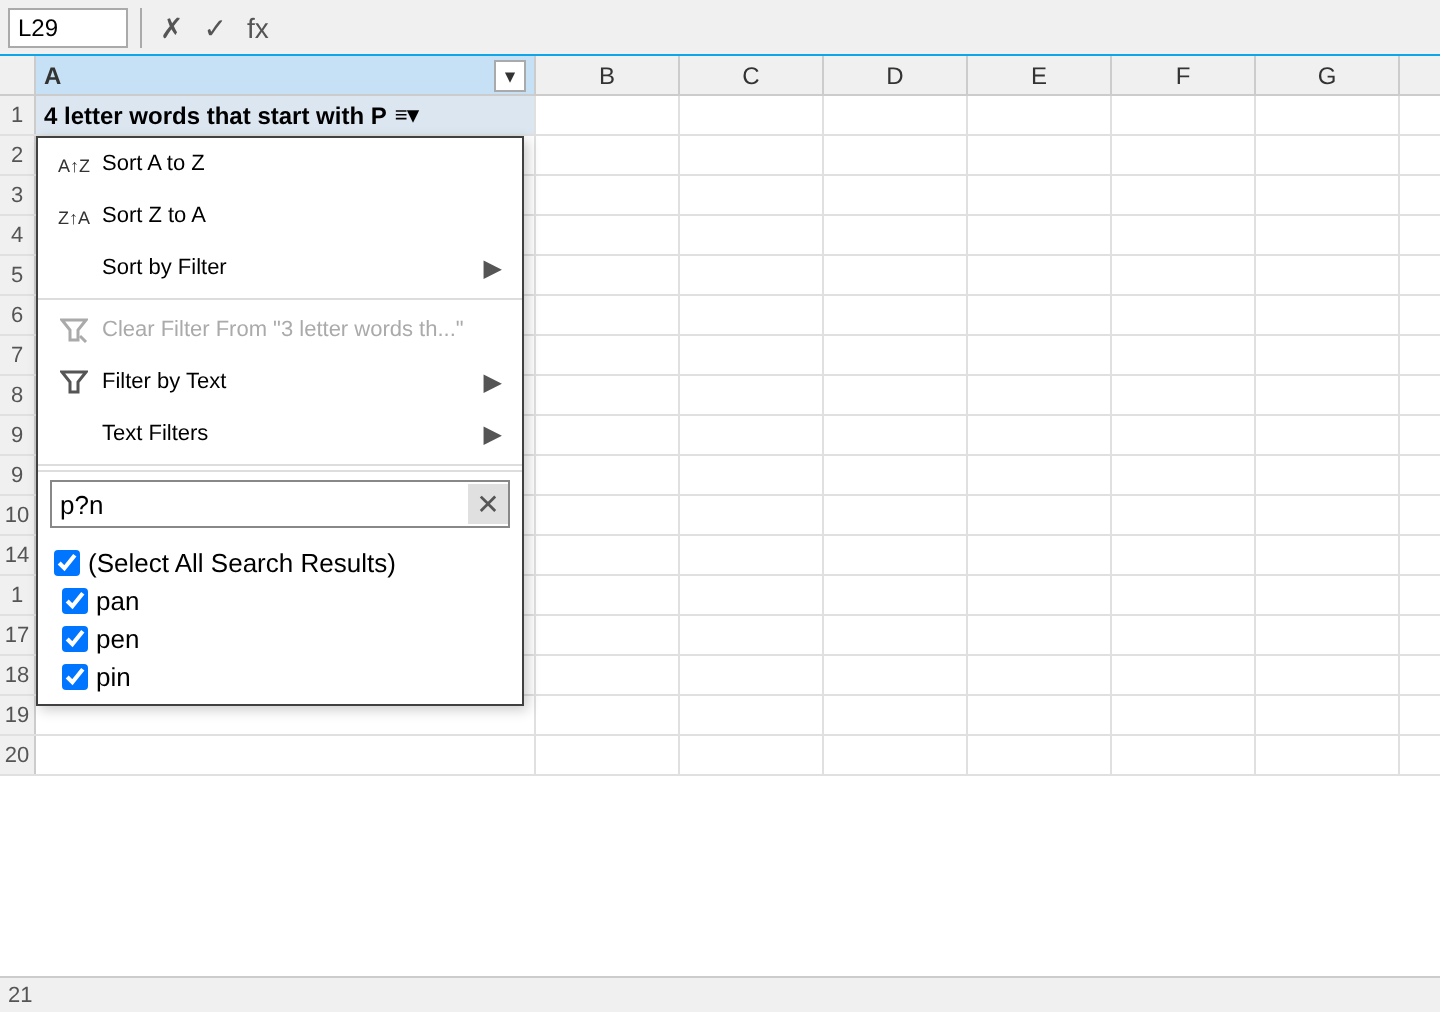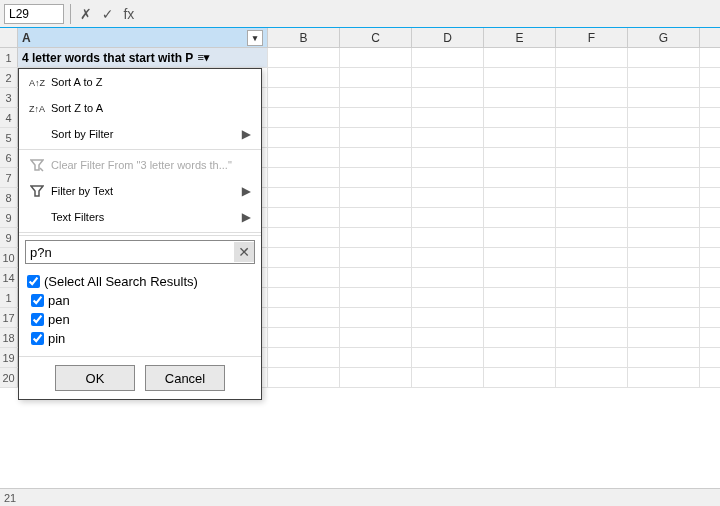--- a/index.html
+++ b/index.html
@@ -603,23 +603,19 @@
         <input type="checkbox" checked="" style="">
         <span>pen</span>
       </div>
 
       <div class="checkbox-item checkbox-indent">
         <input type="checkbox" checked="" style="">
         <span>pin</span>
       </div>
     </div>
 
-    <div class="dialog-buttons">
-      <button class="dialog-btn btn-ok">OK</button>
-      <button class="dialog-btn btn-cancel">Cancel</button>
-    </div>
   </div>
 
   <div class="status-bar">
     <span>21</span>
   </div>
 
 </div>
 
 </body></html>

